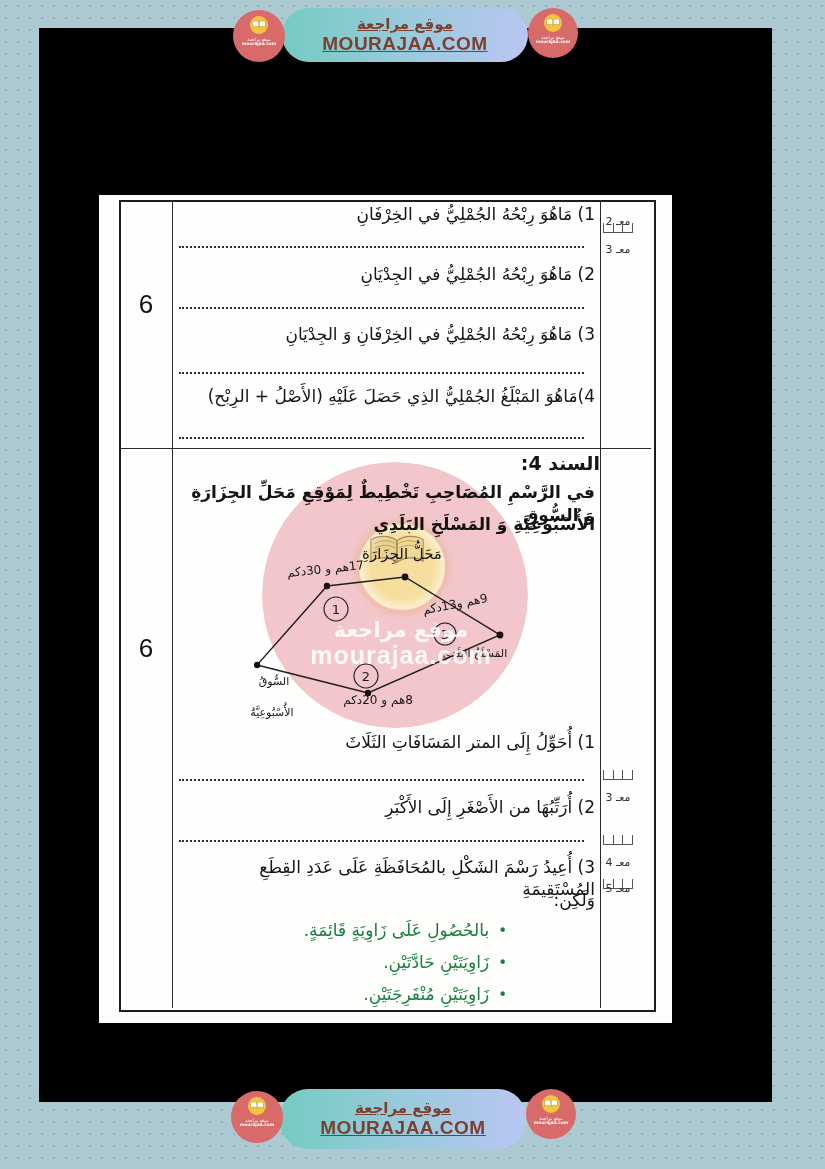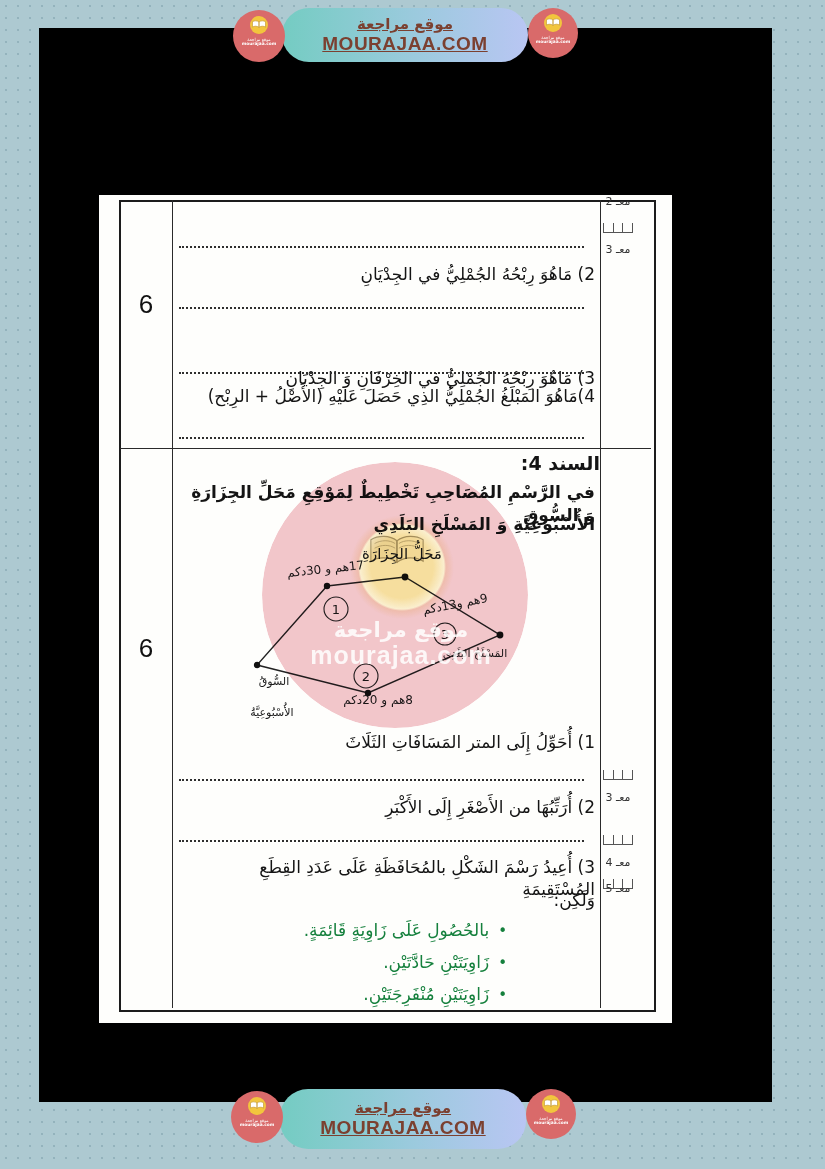--- a/index.html
+++ b/index.html
@@ -81,29 +81,30 @@
 
   <div class="abs page">
 
     <div class="abs tbl"></div>
     <div class="abs vline v1"></div>
     <div class="abs vline v2"></div>
     <div class="abs hline"></div>
 
     <div class="abs score" style="top:94px;">6</div>
 
+    <div class="abs rtl q" style="top:8px;">1) مَاهُوَ رِبْحُهُ الجُمْلِيُّ في الخِرْفَانِ</div>
     <div class="abs dots" style="top:49px;"></div>
     <div class="abs rtl q" style="top:68px;">2) مَاهُوَ رِبْحُهُ الجُمْلِيُّ في الجِدْيَانِ</div>
     <div class="abs dots" style="top:110px;"></div>
-    <div class="abs rtl q" style="top:128px;margin-top:44px;">3) مَاهُوَ رِبْحُهُ الجُمْلِيُّ في الخِرْفَانِ وَ الجِدْيَانِ</div>
+    <div class="abs rtl q" style="top:128px;">3) مَاهُوَ رِبْحُهُ الجُمْلِيُّ في الخِرْفَانِ وَ الجِدْيَانِ</div>
     <div class="abs dots" style="top:175px;"></div>
     <div class="abs rtl q" style="top:190px;">4)مَاهُوَ المَبْلَغُ الجُمْلِيُّ الذِي حَصَلَ عَلَيْهِ (الأَصْلُ + الرِبْح)</div>
     <div class="abs dots" style="top:240px;"></div>
 
-    <div class="abs crit" style="top:0;text-align:center;">معـ 2</div>
+    <div class="abs crit" style="top:20px;text-align:center;">معـ 2</div>
     <div class="abs cells" style="top:28px;">
         <i></i>
         <i></i>
         <i></i>
       </div>
     <div class="abs crit" style="top:48px;">معـ 3</div>
 
     <div class="abs score" style="top:438px;">6</div>
 
     <div class="abs rtl snd-title" style="top:257px;">السند 4:</div>

